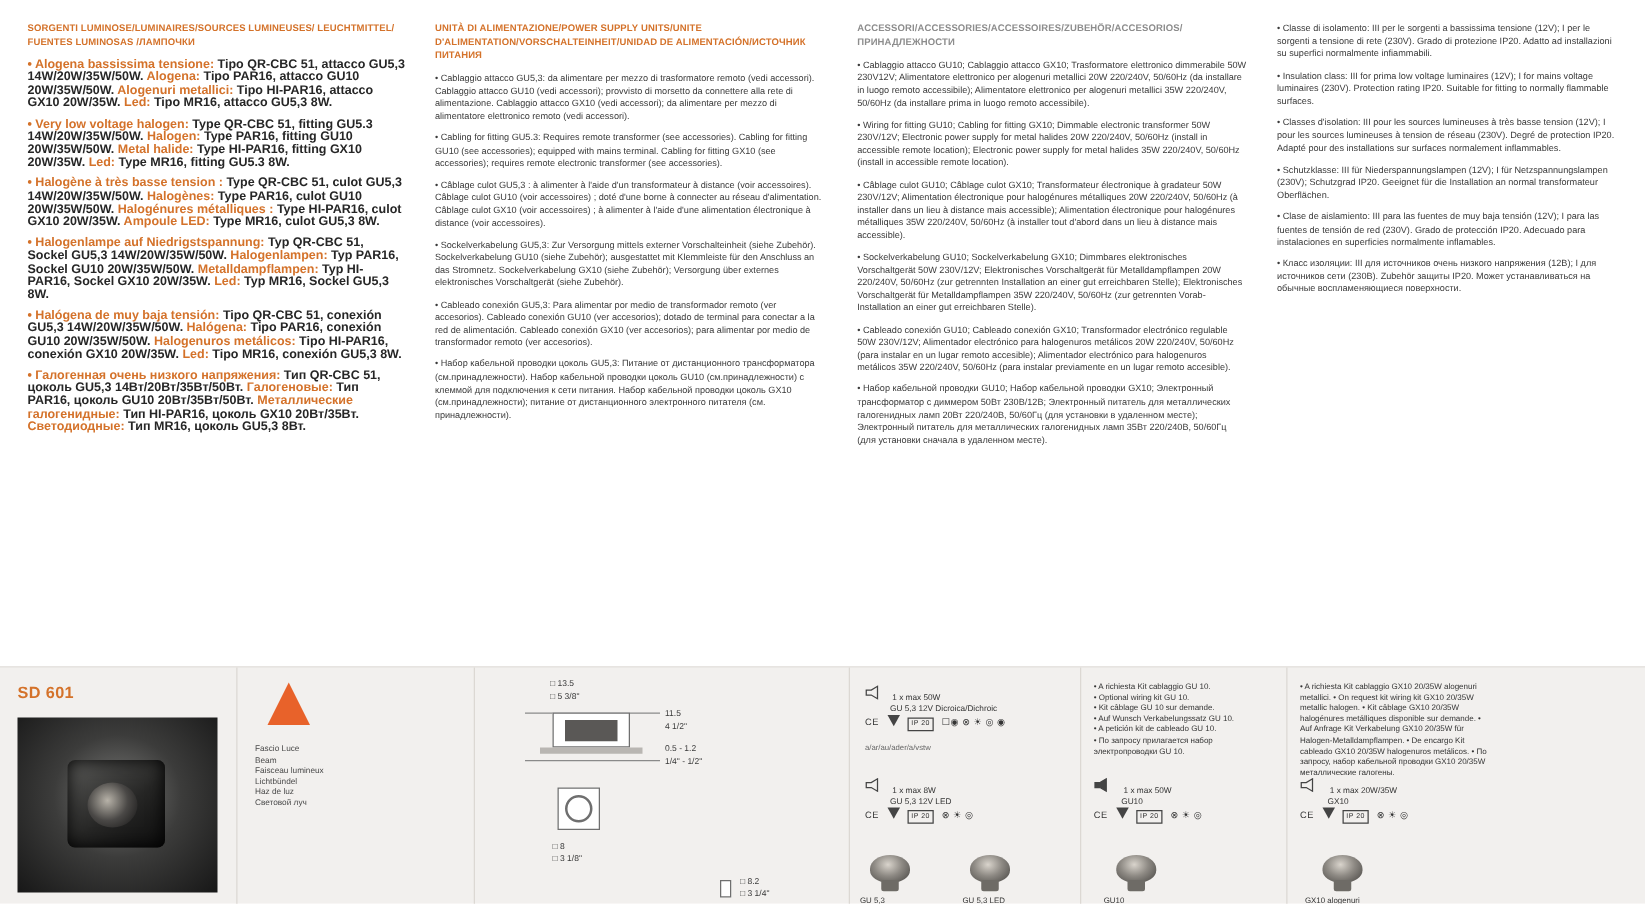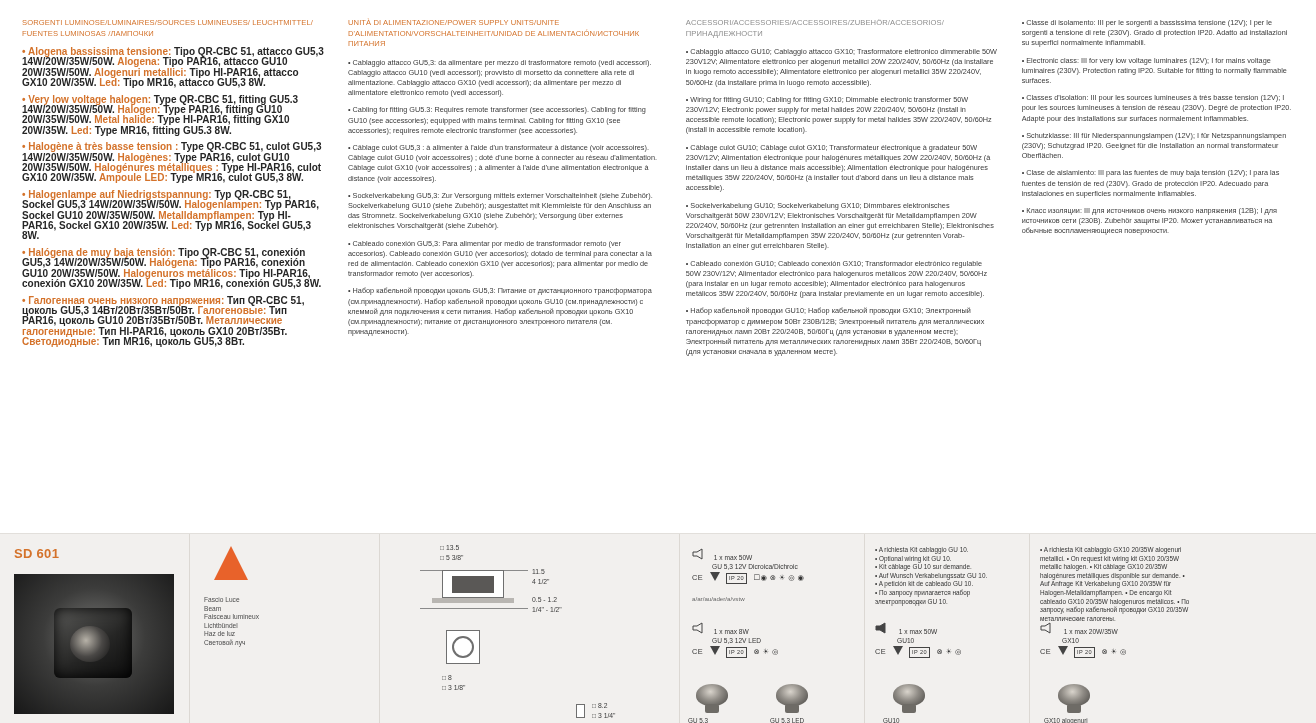--- a/index.html
+++ b/index.html
@@ -17,21 +17,21 @@
     position: absolute; left: 0; top: 0; width: 1316px; height: 533px;
     display: flex; padding: 18px 10px 0 10px;
   }
   .col { padding: 0 12px; }
   .col1 { width: 330px; }
   .col2 { width: 342px; }
   .col3 { width: 340px; }
   .col4 { width: 300px; }
 
   .col-head {
-    font-size: 7.6px; line-height: 10.5px; font-weight: normal;
+    font-size: 7.6px; line-height: 10.5px; font-weight: bold;
     color: #d4722a; text-transform: uppercase; margin-bottom: 8px;
     letter-spacing: 0.1px;
   }
   .col-head.grey { color: #8d8d8d; }
 
   .para { font-size: 7.3px; line-height: 10.2px; color: #3a3a3a; margin-bottom: 7px; }
 
   
   .c1blk { font-size: 10px; line-height: 10.3px; margin-bottom: 6.5px; color: #262626; }
   .c1blk .lead { color: #d4722a; font-weight: bold; }
@@ -159,22 +159,22 @@
       <div class="col-head grey">ACCESSORI/ACCESSORIES/ACCESSOIRES/ZUBEHÖR/ACCESORIOS/ПРИНАДЛЕЖНОСТИ</div>
       <div class="para">• Cablaggio attacco GU10; Cablaggio attacco GX10; Trasformatore elettronico dimmerabile 50W 230V12V; Alimentatore elettronico per alogenuri metallici 20W 220/240V, 50/60Hz (da installare in luogo remoto accessibile); Alimentatore elettronico per alogenuri metallici 35W 220/240V, 50/60Hz (da installare prima in luogo remoto accessibile).</div>
       <div class="para">• Wiring for fitting GU10; Cabling for fitting GX10; Dimmable electronic transformer 50W 230V/12V; Electronic power supply for metal halides 20W 220/240V, 50/60Hz (install in accessible remote location); Electronic power supply for metal halides 35W 220/240V, 50/60Hz (install in accessible remote location).</div>
       <div class="para">• Câblage culot GU10; Câblage culot GX10; Transformateur électronique à gradateur 50W 230V/12V; Alimentation électronique pour halogénures métalliques 20W 220/240V, 50/60Hz (à installer dans un lieu à distance mais accessible); Alimentation électronique pour halogénures métalliques 35W 220/240V, 50/60Hz (à installer tout d'abord dans un lieu à distance mais accessible).</div>
       <div class="para">• Sockelverkabelung GU10; Sockelverkabelung GX10; Dimmbares elektronisches Vorschaltgerät 50W 230V/12V; Elektronisches Vorschaltgerät für Metalldampflampen 20W 220/240V, 50/60Hz (zur getrennten Installation an einer gut erreichbaren Stelle); Elektronisches Vorschaltgerät für Metalldampflampen 35W 220/240V, 50/60Hz (zur getrennten Vorab-Installation an einer gut erreichbaren Stelle).</div>
       <div class="para">• Cableado conexión GU10; Cableado conexión GX10; Transformador electrónico regulable 50W 230V/12V; Alimentador electrónico para halogenuros metálicos 20W 220/240V, 50/60Hz (para instalar en un lugar remoto accesible); Alimentador electrónico para halogenuros metálicos 35W 220/240V, 50/60Hz (para instalar previamente en un lugar remoto accesible).</div>
       <div class="para">• Набор кабельной проводки GU10; Набор кабельной проводки GX10; Электронный трансформатор с диммером 50Вт 230В/12В; Электронный питатель для металлических галогенидных ламп 20Вт 220/240В, 50/60Гц (для установки в удаленном месте); Электронный питатель для металлических галогенидных ламп 35Вт 220/240В, 50/60Гц (для установки сначала в удаленном месте).</div>
     </div>
 
     <div class="col col4">
-      <div class="para">• Classe di isolamento: III per le sorgenti  a bassissima tensione (12V); I per le sorgenti a tensione di rete (230V). Grado di protection IP20. Adatto ad installazioni su superfici normalmente infiammabili.</div>
-      <div class="para">• Electronic class: III for very low voltage luminaires (12V); I for mains voltage luminaires (230V). Protection rating IP20. Suitable for fitting to normally flammable surfaces.</div>
+      <div class="para">• Classe di isolamento: III per le sorgenti  a bassissima tensione (12V); I per le sorgenti a tensione di rete (230V). Grado di protezione IP20. Adatto ad installazioni su superfici normalmente infiammabili.</div>
+      <div class="para">• Insulation class: III for prima low voltage luminaires (12V); I for mains voltage luminaires (230V). Protection rating IP20. Suitable for fitting to normally flammable surfaces.</div>
       <div class="para">• Classes d'isolation: III pour les sources lumineuses à très basse tension (12V); I pour les sources lumineuses à tension de réseau (230V). Degré de protection IP20. Adapté pour des installations sur surfaces normalement inflammables.</div>
       <div class="para">• Schutzklasse: III für Niederspannungslampen (12V); I für Netzspannungslampen (230V); Schutzgrad IP20. Geeignet für die Installation an normal transformateur Oberflächen.</div>
       <div class="para">• Clase de aislamiento: III para las fuentes de muy baja tensión (12V); I para las fuentes de tensión de red (230V). Grado de protección IP20. Adecuado para instalaciones en superficies normalmente inflamables.</div>
       <div class="para">• Класс изоляции: III для источников очень низкого напряжения (12В); I для источников сети (230В). Zubehör защиты IP20. Может устанавливаться на обычные воспламеняющиеся поверхности.</div>
     </div>
   </div>
 
   <div class="bottom">
 
     <div class="b-cell b-code">

